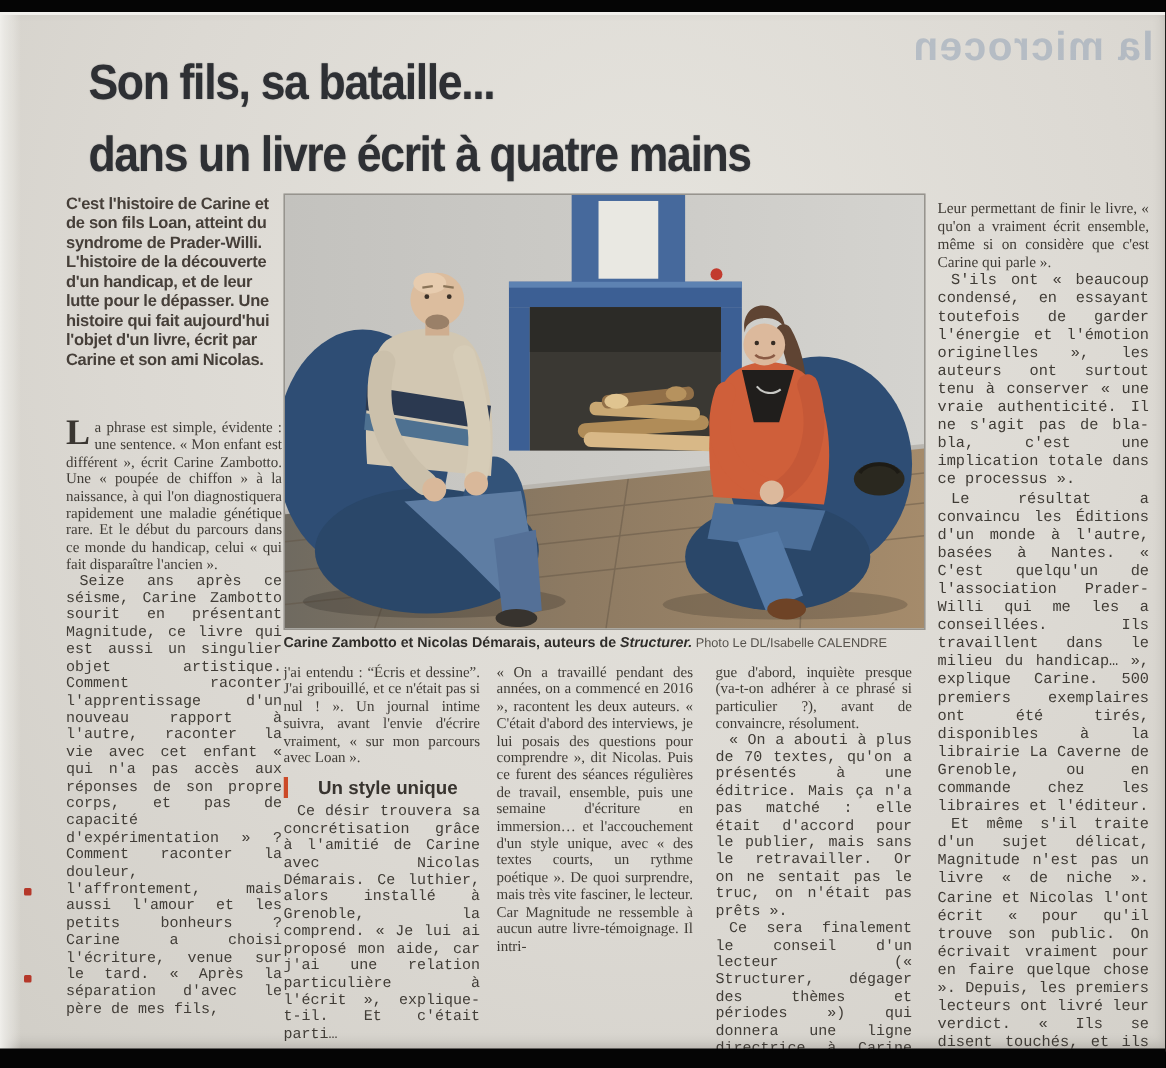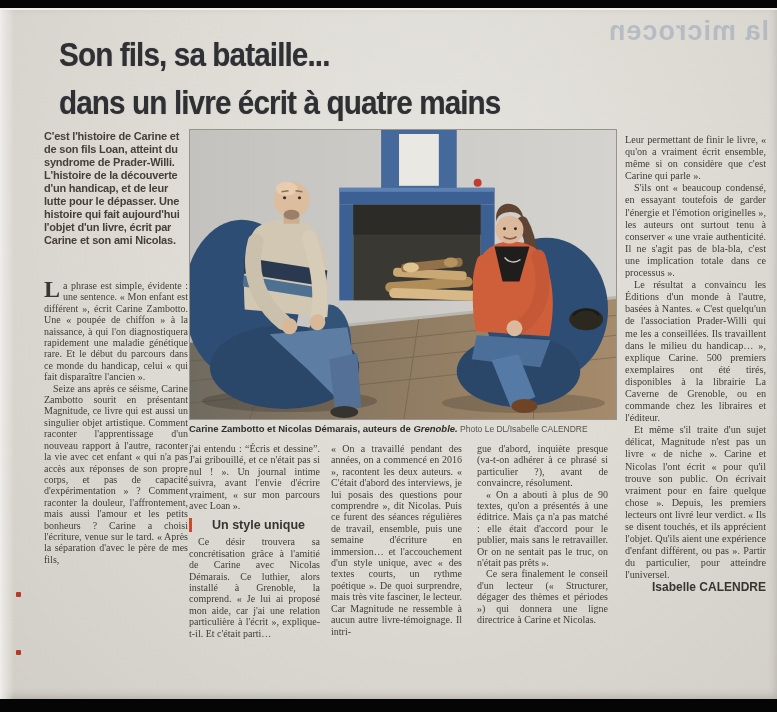--- a/index.html
+++ b/index.html
@@ -19,21 +19,21 @@
   .headline{position:absolute;left:44px;top:6px;margin:15px;width:732px;
             font-size:33px;line-height:48px;font-weight:bold;color:#2e3034;
             letter-spacing:-1px;}
   .headline .hl{display:block;transform:scaleX(.9);transform-origin:left center;white-space:nowrap;
                 text-shadow:0 0 1px rgba(46,48,52,.4);}
   .standfirst{position:absolute;left:44px;top:120px;width:146px;
               font-weight:bold;font-size:11px;line-height:13px;letter-spacing:-.2px;color:#463f39;}
   .col{position:absolute;font-family:"Liberation Serif",serif;font-size:10px;line-height:11.4px;
        color:#403c36;text-align:justify;overflow:hidden;}
   .col p{margin:0;}
-  .col p.ind{text-indent:9px;}
+  .col p.ind{text-indent:9px;font-family:Liberation Mono, monospace;}
   .col1{left:44px;top:270px;width:144px;height:422px;}
   .col2{left:189px;top:433px;width:131px;height:258px;}
   .col3{left:331px;top:433px;width:131px;height:258px;}
   .col4{left:477px;top:433px;width:131px;height:258px;}
   .col5{left:625px;top:124px;width:141px;height:567px;font-size:10.2px;line-height:12.1px;}
   .dropcap{float:left;font-weight:bold;font-size:24px;line-height:19px;padding-right:3px;color:#3a3631;}
   .subhead{margin:7px 0 4px 0;font-family:"Liberation Sans",sans-serif;
            font-size:12.5px;font-weight:bold;color:#38342f;display:flex;align-items:center;gap:16px;}
   .subhead .shbar{display:inline-block;width:3px;height:14px;background:#cc4a28;margin-right:4px;}
   .byline{text-align:right;font-family:"Liberation Sans",sans-serif;font-weight:bold;
@@ -173,39 +173,39 @@
         </g>
 
         <g>
           <ellipse cx="398" cy="190" rx="17" ry="11" fill="#2a281f"></ellipse>
           <path d="M385,186 C390,178 406,178 411,186" stroke="#1d1b15" stroke-width="2.5" fill="none"></path>
         </g>
       </svg>
     </figure>
 
     <div class="caption">
-      <span class="cap-b">Carine Zambotto et Nicolas Démarais, auteurs de </span><span class="cap-i">Grenoble.</span><span class="cap-credit"> Photo Le DL/Isabelle CALENDRE</span>
+      <span class="cap-b">Carine Zambotto et Nicolas Démarais, auteurs de </span><span class="cap-i">Structurer.</span><span class="cap-credit"> Photo Le DL/Isabelle CALENDRE</span>
     </div>
 
     <div class="col col2">
       <p>j'ai entendu : “Écris et dessine”. J'ai gribouillé, et ce n'était pas si nul ! ». Un journal intime suivra, avant l'envie d'écrire vraiment, « sur mon parcours avec Loan ».</p>
       <h3 class="subhead">
         <span class="shbar"></span>
         <span>Un style unique</span>
       </h3>
       <p class="ind">Ce désir trouvera sa concrétisation grâce à l'amitié de Carine avec Nicolas Démarais. Ce luthier, alors installé à Grenoble, la comprend. « Je lui ai proposé mon aide, car j'ai une relation particulière à l'écrit », explique-t-il. Et c'était parti…</p>
     </div>
 
     <div class="col col3">
       <p>« On a travaillé pendant des années, on a commencé en 2016 », racontent les deux auteurs. « C'était d'abord des interviews, je lui posais des questions pour comprendre », dit Nicolas. Puis ce furent des séances régulières de travail, ensemble, puis une semaine d'écriture en immersion… et l'accouchement d'un style unique, avec « des textes courts, un rythme poétique ». De quoi surprendre, mais très vite fasciner, le lecteur. Car Magnitude ne ressemble à aucun autre livre-témoignage. Il intri-</p>
     </div>
 
     <div class="col col4">
       <p>gue d'abord, inquiète presque (va-t-on adhérer à ce phrasé si particulier ?), avant de convaincre, résolument.</p>
-      <p class="ind">« On a abouti à plus de 90 textes, qu'on a présentés à une éditrice. Mais ça n'a pas matché : elle était d'accord pour le publier, mais sans le retravailler. Or on ne sentait pas le truc, on n'était pas prêts ».</p>
+      <p class="ind">« On a abouti à plus de 70 textes, qu'on a présentés à une éditrice. Mais ça n'a pas matché : elle était d'accord pour le publier, mais sans le retravailler. Or on ne sentait pas le truc, on n'était pas prêts ».</p>
       <p class="ind">Ce sera finalement le conseil d'un lecteur (« Structurer, dégager des thèmes et périodes ») qui donnera une ligne directrice à Carine et Nicolas.</p>
     </div>
 
     <div class="col col5">
       <p>Leur permettant de finir le livre, « qu'on a vraiment écrit ensemble, même si on considère que c'est Carine qui parle ».</p>
       <p class="ind">S'ils ont « beaucoup condensé, en essayant toutefois de garder l'énergie et l'émotion originelles », les auteurs ont surtout tenu à conserver « une vraie authenticité. Il ne s'agit pas de bla-bla, c'est une implication totale dans ce processus ».</p>
       <p class="ind">Le résultat a convaincu les Éditions d'un monde à l'autre, basées à Nantes. « C'est quelqu'un de l'association Prader-Willi qui me les a conseillées. Ils travaillent dans le milieu du handicap… », explique Carine. 500 premiers exemplaires ont été tirés, disponibles à la librairie La Caverne de Grenoble, ou en commande chez les libraires et l'éditeur.</p>
       <p class="ind">Et même s'il traite d'un sujet délicat, Magnitude n'est pas un livre « de niche ». Carine et Nicolas l'ont écrit « pour qu'il trouve son public. On écrivait vraiment pour en faire quelque chose ». Depuis, les premiers lecteurs ont livré leur verdict. « Ils se disent touchés, et ils apprécient l'objet. Qu'ils aient une expérience d'enfant différent, ou pas ». Partir du particulier, pour atteindre l'universel.</p>
       <p class="byline">Isabelle CALENDRE</p>
     </div>

